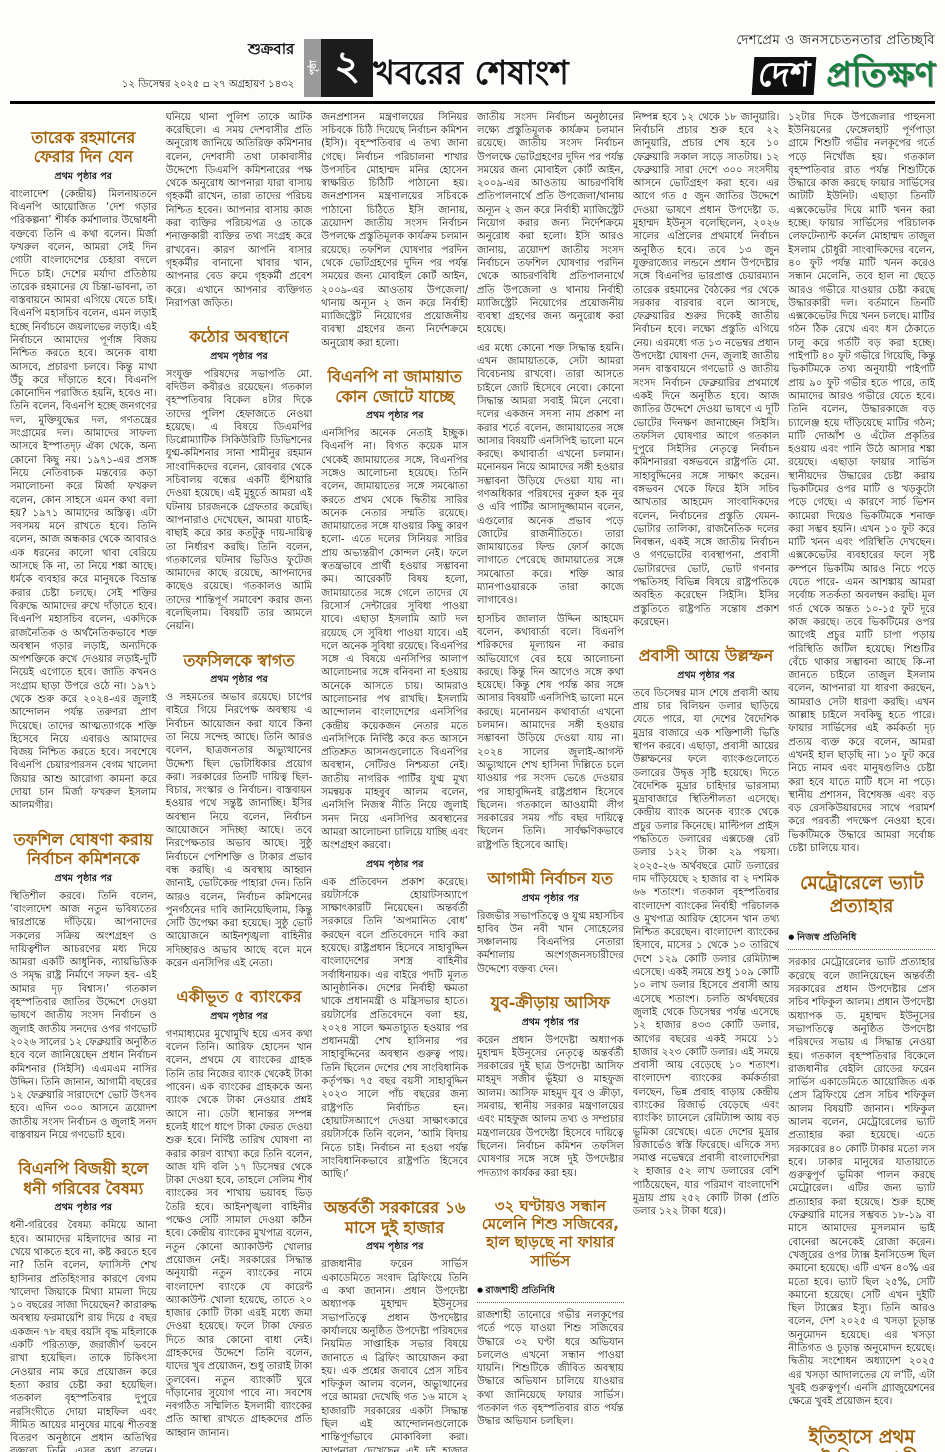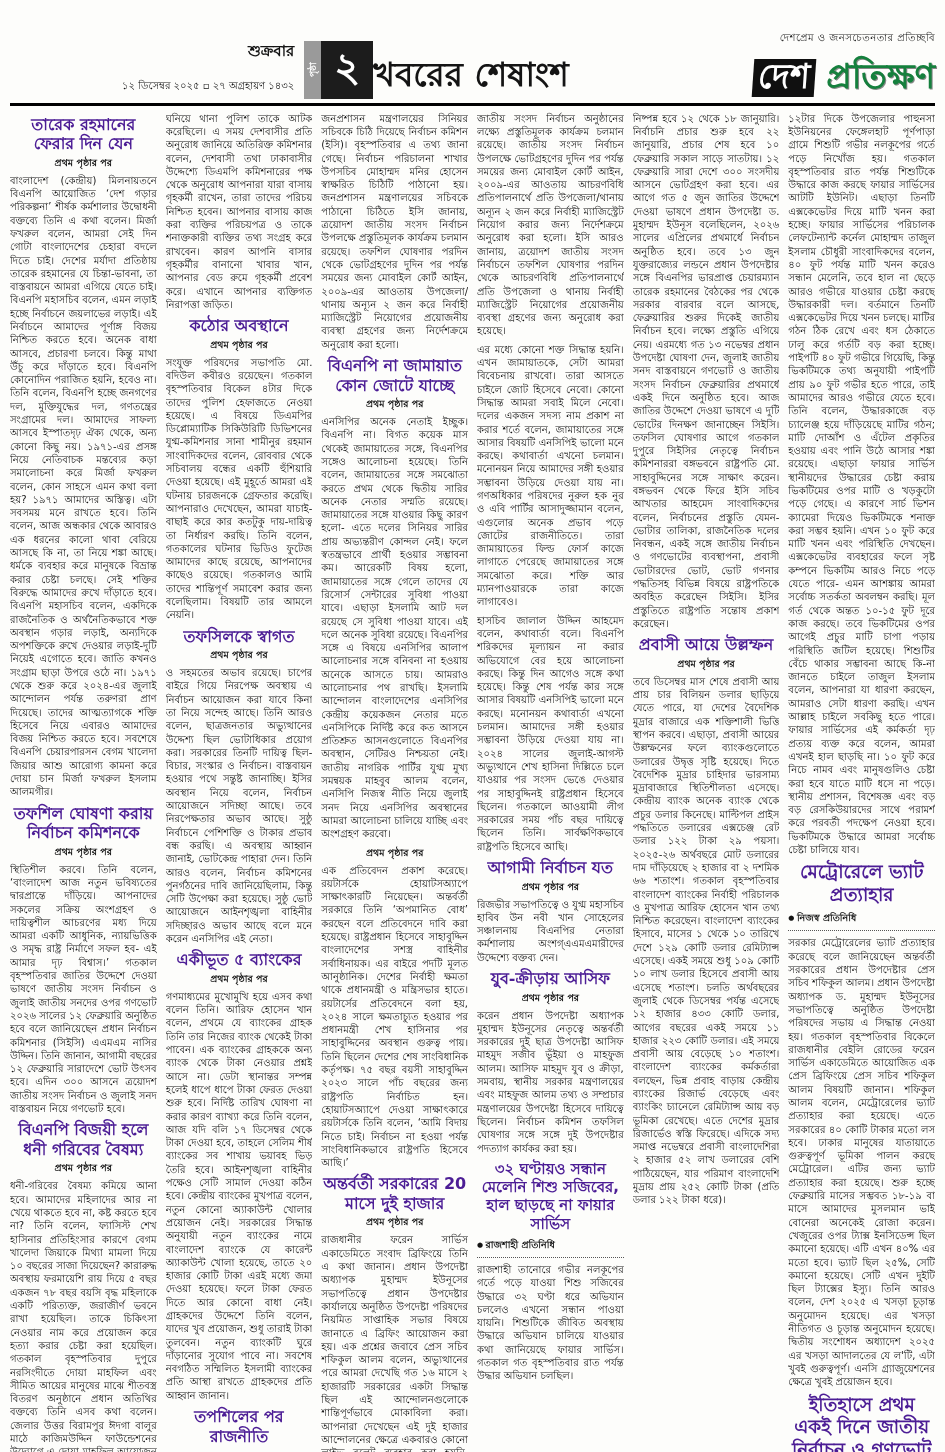--- a/index.html
+++ b/index.html
@@ -18,33 +18,33 @@
     writing-mode:vertical-rl;transform:rotate(180deg);
     background:#9a9a9a;color:#fff;font-size:9px;font-weight:bold;
     display:flex;align-items:center;justify-content:center;padding:2px 1px;
   }
   .page-num{
     background:#1c1c1c;color:#fff;font-size:40px;font-weight:bold;
     width:52px;display:flex;align-items:center;justify-content:center;
   }
   .section-title{font-size:33px;font-weight:bold;line-height:1;margin-left:0;padding-bottom:8px;}
   .masthead{margin-left:auto;text-align:right;padding-bottom:2px;}
-  .tagline{font-size:10px;letter-spacing:.5px;color:#222;margin-bottom:12px;}
+  .tagline{font-size:13px;letter-spacing:.5px;color:#222;margin-bottom:6px;}
   .logo{font-size:34px;font-weight:bold;line-height:1.05;white-space:nowrap;}
   .logo-box{background:#101010;color:#fff;padding:0 5px 2px 5px;display:inline-block;transform:skewX(-4deg);}
   .logo-rest{color:#15803d;text-shadow:1px 1px 0 #888;}
   .header-rule{border-top:3px solid #000;margin:0 10px 6px 10px;}
   
   .columns{display:flex;gap:9px;padding:0 10px;height:1350px;overflow:hidden;}
   .col{flex:1 1 0;overflow:hidden;min-width:0;}
-  .headline{font-size:16px;font-weight:bold;text-align:center;line-height:1.22;margin:3px 0 2px 0;color:#4c1d95;}
+  .headline{font-size:16px;font-weight:bold;text-align:center;line-height:1.22;margin:18px 0 2px 0;color:#a16207;}
   .headline.lg{font-size:18.5px;}
   .headline.md{font-size:15px;}
   .subhead{font-size:9.5px;font-weight:bold;text-align:center;margin:0 0 3px 0;}
-  .byline{font-size:9.5px;font-weight:bold;margin:5px 0 0 0;}
+  .byline{font-size:9.5px;font-weight:bold;margin:13px 0 0 0;}
   .byline .dot{font-size:7px;vertical-align:1px;}
   .dotted-rule{border-bottom:1px dotted #555;margin:4px 0 5px 0;}
   .body{font-size:10px;line-height:1.33;text-align:justify;margin:0 0 5px 0;word-break:break-word;}
 </style>
 </head>
 <body>
 
 <div class="header">
   <div class="date-block">
     <div class="weekday">শুক্রবার</div>
@@ -90,31 +90,31 @@
       <p class="body">গণমাধ্যমের মুখোমুখি হয়ে এসব কথা বলেন তিনি। আরিফ হোসেন খান বলেন, প্রথমে যে ব্যাংকের গ্রাহক তিনি তার নিজের ব্যাংক থেকেই টাকা পাবেন। এক ব্যাংকের গ্রাহককে অন্য ব্যাংক থেকে টাকা নেওয়ার প্রশ্নই আসে না। ডেটা স্থানান্তর সম্পন্ন হলেই ধাপে ধাপে টাকা ফেরত দেওয়া শুরু হবে। নির্দিষ্ট তারিখ ঘোষণা না করার কারণ ব্যাখ্যা করে তিনি বলেন, আজ যদি বলি ১৭ ডিসেম্বর থেকে টাকা দেওয়া হবে, তাহলে সেলিম শীর্ষ ব্যাংকের সব শাখায় ভয়াবহ ভিড় তৈরি হবে। আইনশৃঙ্খলা বাহিনীর পক্ষেও সেটি সামাল দেওয়া কঠিন হবে। কেন্দ্রীয় ব্যাংকের মুখপাত্র বলেন, নতুন কোনো অ্যাকাউন্ট খোলার প্রয়োজন নেই। সরকারের সিদ্ধান্ত অনুযায়ী নতুন ব্যাংকের নামে বাংলাদেশ ব্যাংকে যে কারেন্ট অ্যাকাউন্ট খোলা হয়েছে, তাতে ২০ হাজার কোটি টাকা এরই মধ্যে জমা দেওয়া হয়েছে। ফলে টাকা ফেরত দিতে আর কোনো বাধা নেই। গ্রাহকদের উদ্দেশে তিনি বলেন, যাদের খুব প্রয়োজন, শুধু তারাই টাকা তুলবেন। নতুন ব্যাংকটি ঘুরে দাঁড়ানোর সুযোগ পাবে না। সবশেষ নবগঠিত সম্মিলিত ইসলামী ব্যাংকের প্রতি আস্থা রাখতে গ্রাহকদের প্রতি আহ্বান জানান।</p>
       <h2 class="headline">তপশিলের পর রাজনীতি</h2>
     </div>
     <div class="col">
       <p class="body">জনপ্রশাসন মন্ত্রণালয়ের সিনিয়র সচিবকে চিঠি দিয়েছে নির্বাচন কমিশন (ইসি)। বৃহস্পতিবার এ তথ্য জানা গেছে। নির্বাচন পরিচালনা শাখার উপসচিব মোহাম্মদ মনির হোসেন স্বাক্ষরিত চিঠিটি পাঠানো হয়। জনপ্রশাসন মন্ত্রণালয়ের সচিবকে পাঠানো চিঠিতে ইসি জানায়, ত্রয়োদশ জাতীয় সংসদ নির্বাচন উপলক্ষে প্রস্তুতিমূলক কার্যক্রম চলমান রয়েছে। তফশিল ঘোষণার পরদিন থেকে ভোটগ্রহণের দুদিন পর পর্যন্ত সময়ের জন্য মোবাইল কোর্ট আইন, ২০০৯-এর আওতায় উপজেলা/থানায় অন্যূন ২ জন করে নির্বাহী ম্যাজিস্ট্রেট নিয়োগের প্রয়োজনীয় ব্যবস্থা গ্রহণের জন্য নির্দেশক্রমে অনুরোধ করা হলো।</p>
       <h2 class="headline">বিএনপি না জামায়াত কোন জোটে যাচ্ছে</h2>
       <div class="subhead">প্রথম পৃষ্ঠার পর</div>
       <p class="body">এনসিপির অনেক নেতাই ইচ্ছুক। বিএনপি না। বিগত কয়েক মাস থেকেই জামায়াতের সঙ্গে, বিএনপির সঙ্গেও আলোচনা হয়েছে। তিনি বলেন, জামায়াতের সঙ্গে সমঝোতা করতে প্রথম থেকে দ্বিতীয় সারির অনেক নেতার সম্মতি রয়েছে। জামায়াতের সঙ্গে যাওয়ার কিছু কারণ হলো- এতে দলের সিনিয়র সারির প্রায় অভ্যন্তরীণ কোন্দল নেই। ফলে স্বতন্ত্রভাবে প্রার্থী হওয়ার সম্ভাবনা কম। আরেকটি বিষয় হলো, জামায়াতের সঙ্গে গেলে তাদের যে রিসোর্স সেন্টারের সুবিধা পাওয়া যাবে। এছাড়া ইসলামি আট দল রয়েছে সে সুবিধা পাওয়া যাবে। এই দলে অনেক সুবিধা রয়েছে। বিএনপির সঙ্গে এ বিষয়ে এনসিপির আলাপ আলোচনার সঙ্গে বনিবনা না হওয়ায় অনেকে আসতে চায়। আমরাও আলোচনার পথ রাখছি। ইসলামি আন্দোলন বাংলাদেশের এনসিপির কেন্দ্রীয় কয়েকজন নেতার মতে এনসিপিকে নির্দিষ্ট করে কত আসনে প্রতিশ্রুত আসনগুলোতে বিএনপির অবস্থান, সেটিরও নিশ্চয়তা নেই। জাতীয় নাগরিক পার্টির যুগ্ম মুখ্য সমন্বয়ক মাহবুব আলম বলেন, এনসিপি নিজস্ব নীতি নিয়ে জুলাই সনদ নিয়ে এনসিপির অবস্থানের আমরা আলোচনা চালিয়ে যাচ্ছি এবং অংশগ্রহণ করবো।</p>
       <div class="subhead">প্রথম পৃষ্ঠার পর</div>
       <p class="body">এক প্রতিবেদন প্রকাশ করেছে। রয়টার্সকে হোয়াটসঅ্যাপে সাক্ষাৎকারটি নিয়েছেন। অন্তর্বর্তী সরকারে তিনি ‘অপমানিত বোধ’ করছেন বলে প্রতিবেদনে দাবি করা হয়েছে। রাষ্ট্রপ্রধান হিসেবে সাহাবুদ্দিন বাংলাদেশের সশস্ত্র বাহিনীর সর্বাধিনায়ক। এর বাইরে পদটি মূলত আনুষ্ঠানিক। দেশের নির্বাহী ক্ষমতা থাকে প্রধানমন্ত্রী ও মন্ত্রিসভার হাতে। রয়টার্সের প্রতিবেদনে বলা হয়, ২০২৪ সালে ক্ষমতাচ্যুত হওয়ার পর প্রধানমন্ত্রী শেখ হাসিনার পর সাহাবুদ্দিনের অবস্থান গুরুত্ব পায়। তিনি ছিলেন দেশের শেষ সাংবিধানিক কর্তৃপক্ষ। ৭৫ বছর বয়সী সাহাবুদ্দিন ২০২৩ সালে পাঁচ বছরের জন্য রাষ্ট্রপতি নির্বাচিত হন। হোয়াটসঅ্যাপে দেওয়া সাক্ষাৎকারে রয়টার্সকে তিনি বলেন, ‘আমি বিদায় নিতে চাই। নির্বাচন না হওয়া পর্যন্ত সাংবিধানিকভাবে রাষ্ট্রপতি হিসেবে আছি।’</p>
-      <h2 class="headline">অন্তর্বর্তী সরকারের 20 মাসে দুই হাজার</h2>
+      <h2 class="headline">অন্তর্বর্তী সরকারের ১৬ মাসে দুই হাজার</h2>
       <div class="subhead">প্রথম পৃষ্ঠার পর</div>
       <p class="body">রাজধানীর ফরেন সার্ভিস একাডেমিতে সংবাদ ব্রিফিংয়ে তিনি এ কথা জানান। প্রধান উপদেষ্টা অধ্যাপক মুহাম্মদ ইউনূসের সভাপতিত্বে প্রধান উপদেষ্টার কার্যালয়ে অনুষ্ঠিত উপদেষ্টা পরিষদের নিয়মিত সাপ্তাহিক সভার বিষয়ে জানাতে এ ব্রিফিং আয়োজন করা হয়। এক প্রশ্নের জবাবে প্রেস সচিব শফিকুল আলম বলেন, অভ্যুত্থানের পরে আমরা দেখেছি গত ১৬ মাসে ২ হাজারটি সরকারের একটা সিদ্ধান্ত ছিল এই আন্দোলনগুলোকে শান্তিপূর্ণভাবে মোকাবিলা করা। আপনারা দেখেছেন এই দুই হাজার আন্দোলনের ক্ষেত্রে একবারও কোনো লাইভ বুলেট ব্যবহার করা হয়নি, রাবার বুলেট ও নিক্ষেপ করা হয়নি। তিনি বলেন, খুব রেয়ার ক্ষেত্রে টিয়ারগ্যাস মারা হয়েছে। কিছু ক্ষেত্রে পানি বা মৃদু লাঠিচার্জ করা হয়েছে। আইনশৃঙ্খলা রক্ষাকারী বাহিনী যথেষ্ট ধৈর্যের পরিচয় দিয়েছে। বাংলাদেশের ক্ষেত্রে এটি তফসিল ঘোষণার পর যেকোনো বেআইনি, অবৈধ আন্দোলন কঠোর হস্তে দমন করা হবে বলে জানান প্রেস সচিব।</p>
     </div>
     <div class="col">
       <p class="body">জাতীয় সংসদ নির্বাচন অনুষ্ঠানের লক্ষ্যে প্রস্তুতিমূলক কার্যক্রম চলমান রয়েছে। জাতীয় সংসদ নির্বাচন উপলক্ষে ভোটগ্রহণের দুদিন পর পর্যন্ত সময়ের জন্য মোবাইল কোর্ট আইন, ২০০৯-এর আওতায় আচরণবিধি প্রতিপালনার্থে প্রতি উপজেলা/থানায় অন্যূন ২ জন করে নির্বাহী ম্যাজিস্ট্রেট নিয়োগ করার জন্য নির্দেশক্রমে অনুরোধ করা হলো। ইসি আরও জানায়, ত্রয়োদশ জাতীয় সংসদ নির্বাচনে তফশিল ঘোষণার পরদিন থেকে আচরণবিধি প্রতিপালনার্থে প্রতি উপজেলা ও থানায় নির্বাহী ম্যাজিস্ট্রেট নিয়োগের প্রয়োজনীয় ব্যবস্থা গ্রহণের জন্য অনুরোধ করা হয়েছে।</p>
       <p class="body">এর মধ্যে কোনো শক্ত সিদ্ধান্ত হয়নি। এখন জামায়াতকে, সেটা আমরা বিবেচনায় রাখবো। তারা আসতে চাইলে জোট হিসেবে নেবো। কোনো সিদ্ধান্ত আমরা সবাই মিলে নেবো। দলের একজন সদস্য নাম প্রকাশ না করার শর্তে বলেন, জামায়াতের সঙ্গে আসার বিষয়টি এনসিপিই ভালো মনে করছে। কথাবার্তা এখনো চলমান। মনোনয়ন নিয়ে আমাদের সঙ্গী হওয়ার সম্ভাবনা উড়িয়ে দেওয়া যায় না। গণঅধিকার পরিষদের নুরুল হক নুর ও এবি পার্টির আসাদুজ্জামান বলেন, এগুলোর অনেক প্রভাব পড়ে জোটের রাজনীতিতে। তারা জামায়াতের ফিল্ড ফোর্স কাজে লাগাতে পেরেছে জামায়াতের সঙ্গে সমঝোতা করে। শক্তি আর ম্যানপাওয়ারকে তারা কাজে লাগাবেও।</p>
       <p class="body">হাসচিব জালাল উদ্দিন আহমেদ বলেন, কথাবার্তা বলে। বিএনপি শরিকদের মূল্যায়ন না করার অভিযোগে বের হয়ে আলোচনা করছে। কিন্তু দিন আগেও সঙ্গে কথা হয়েছে। কিন্তু শেষ পর্যন্ত কার সঙ্গে আসার বিষয়টি এনসিপিই ভালো মনে করছে। মনোনয়ন কথাবার্তা এখনো চলমান। আমাদের সঙ্গী হওয়ার সম্ভাবনা উড়িয়ে দেওয়া যায় না। ২০২৪ সালের জুলাই-আগস্ট অভ্যুত্থানে শেখ হাসিনা দিল্লিতে চলে যাওয়ার পর সংসদ ভেঙে দেওয়ার পর সাহাবুদ্দিনই রাষ্ট্রপ্রধান হিসেবে ছিলেন। গতকালে আওয়ামী লীগ সরকারের সময় পাঁচ বছর দায়িত্বে ছিলেন তিনি। সার্বক্ষণিকভাবে রাষ্ট্রপতি হিসেবে আছি।</p>
       <h2 class="headline">আগামী নির্বাচন যত</h2>
       <div class="subhead">প্রথম পৃষ্ঠার পর</div>
-      <p class="body">রিজভীর সভাপতিত্বে ও যুগ্ম মহাসচিব হাবিব উন নবী খান সোহেলের সঞ্চালনায় বিএনপির নেতারা কর্মশালায় অংশগ্এএমএমারীদের উদ্দেশ্যে বক্তব্য দেন।</p>
+      <p class="body">রিজভীর সভাপতিত্বে ও যুগ্ম মহাসচিব হাবিব উন নবী খান সোহেলের সঞ্চালনায় বিএনপির নেতারা কর্মশালায় অংশগ্জনসচারীদের উদ্দেশ্যে বক্তব্য দেন।</p>
       <h2 class="headline">যুব-ক্রীড়ায় আসিফ</h2>
       <div class="subhead">প্রথম পৃষ্ঠার পর</div>
       <p class="body">করেন প্রধান উপদেষ্টা অধ্যাপক মুহাম্মদ ইউনূসের নেতৃত্বে অন্তর্বর্তী সরকারের দুই ছাত্র উপদেষ্টা আসিফ মাহমুদ সজীব ভূঁইয়া ও মাহফুজ আলম। আসিফ মাহমুদ যুব ও ক্রীড়া, সমবায়, স্থানীয় সরকার মন্ত্রণালয়ের এবং মাহফুজ আলম তথ্য ও সম্প্রচার মন্ত্রণালয়ের উপদেষ্টা হিসেবে দায়িত্বে ছিলেন। নির্বাচন কমিশন তফসিল ঘোষণার সঙ্গে সঙ্গে দুই উপদেষ্টার পদত্যাগ কার্যকর করা হয়।</p>
       <h2 class="headline md">৩২ ঘণ্টায়ও সন্ধান মেলেনি শিশু সজিবের, হাল ছাড়ছে না ফায়ার সার্ভিস</h2>
       <div class="byline"><span class="dot">● </span><span>রাজশাহী প্রতিনিধি</span></div>
       <div class="dotted-rule"></div>
       <p class="body">রাজশাহী তানোরে গভীর নলকূপের গর্তে পড়ে যাওয়া শিশু সজিবের উদ্ধারে ৩২ ঘণ্টা ধরে অভিযান চললেও এখনো সন্ধান পাওয়া যায়নি। শিশুটিকে জীবিত অবস্থায় উদ্ধারে অভিযান চালিয়ে যাওয়ার কথা জানিয়েছে ফায়ার সার্ভিস। গতকাল গত বৃহস্পতিবার রাত পর্যন্ত উদ্ধার অভিযান চলছিল।</p>
     </div>
     <div class="col">
       <p class="body">নিষ্পন্ন হবে ১২ থেকে ১৮ জানুয়ারি। নির্বাচনি প্রচার শুরু হবে ২২ জানুয়ারি, প্রচার শেষ হবে ১০ ফেব্রুয়ারি সকাল সাড়ে সাতটায়। ১২ ফেব্রুয়ারি সারা দেশে ৩০০ সংসদীয় আসনে ভোটগ্রহণ করা হবে। এর আগে গত ৫ জুন জাতির উদ্দেশে দেওয়া ভাষণে প্রধান উপদেষ্টা ড. মুহাম্মদ ইউনূস বলেছিলেন, ২০২৬ সালের এপ্রিলের প্রথমার্ধে নির্বাচন অনুষ্ঠিত হবে। তবে ১৩ জুন যুক্তরাজ্যের লন্ডনে প্রধান উপদেষ্টার সঙ্গে বিএনপির ভারপ্রাপ্ত চেয়ারম্যান তারেক রহমানের বৈঠকের পর থেকে সরকার বারবার বলে আসছে, ফেব্রুয়ারির শুরুর দিকেই জাতীয় নির্বাচন হবে। লক্ষ্যে প্রস্তুতি এগিয়ে নেয়। এরমধ্যে গত ১৩ নভেম্বর প্রধান উপদেষ্টা ঘোষণা দেন, জুলাই জাতীয় সনদ বাস্তবায়নে গণভোট ও জাতীয় সংসদ নির্বাচন ফেব্রুয়ারির প্রথমার্ধে একই দিনে অনুষ্ঠিত হবে। আজ জাতির উদ্দেশে দেওয়া ভাষণে এ দুটি ভোটের দিনক্ষণ জানাচ্ছেন সিইসি। তফসিল ঘোষণার আগে গতকাল দুপুরে সিইসির নেতৃত্বে নির্বাচন কমিশনাররা বঙ্গভবনে রাষ্ট্রপতি মো. সাহাবুদ্দিনের সঙ্গে সাক্ষাৎ করেন। বঙ্গভবন থেকে ফিরে ইসি সচিব আখতার আহমেদ সাংবাদিকদের বলেন, নির্বাচনের প্রস্তুতি যেমন- ভোটার তালিকা, রাজনৈতিক দলের নিবন্ধন, একই সঙ্গে জাতীয় নির্বাচন ও গণভোটের ব্যবস্থাপনা, প্রবাসী ভোটারদের ভোট, ভোট গণনার পদ্ধতিসহ বিভিন্ন বিষয়ে রাষ্ট্রপতিকে অবহিত করেছেন সিইসি। ইসির প্রস্তুতিতে রাষ্ট্রপতি সন্তোষ প্রকাশ করেছেন।</p>

